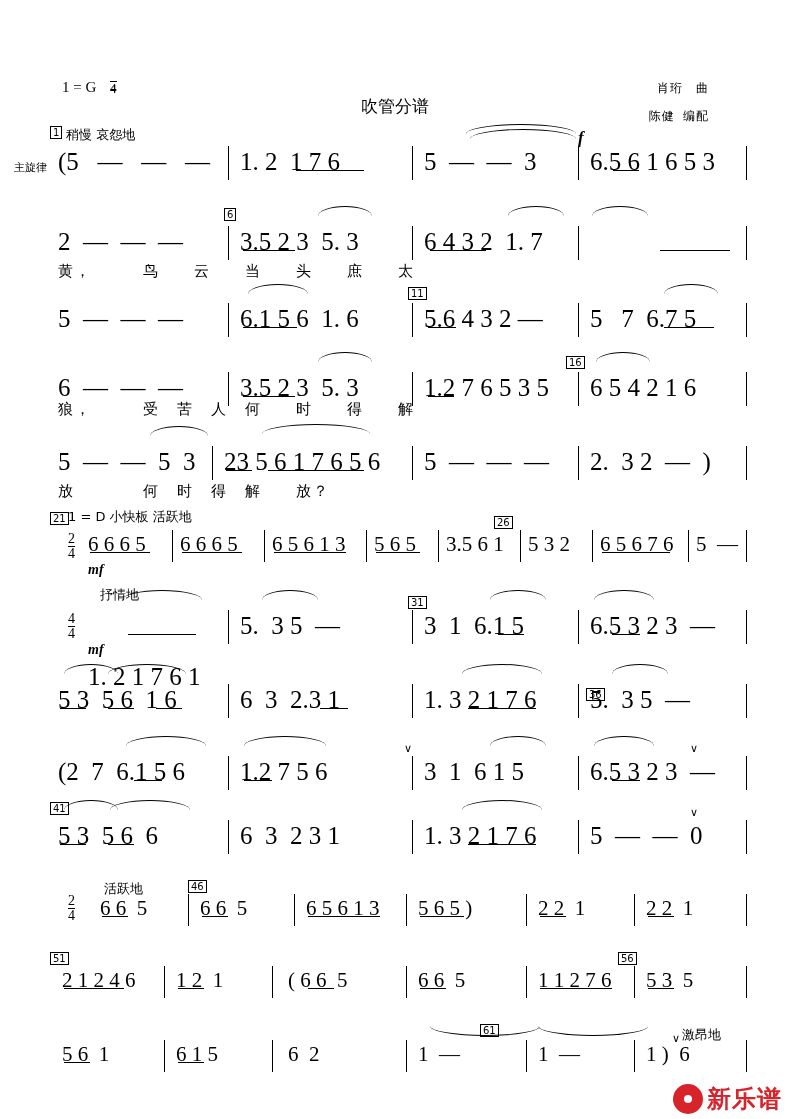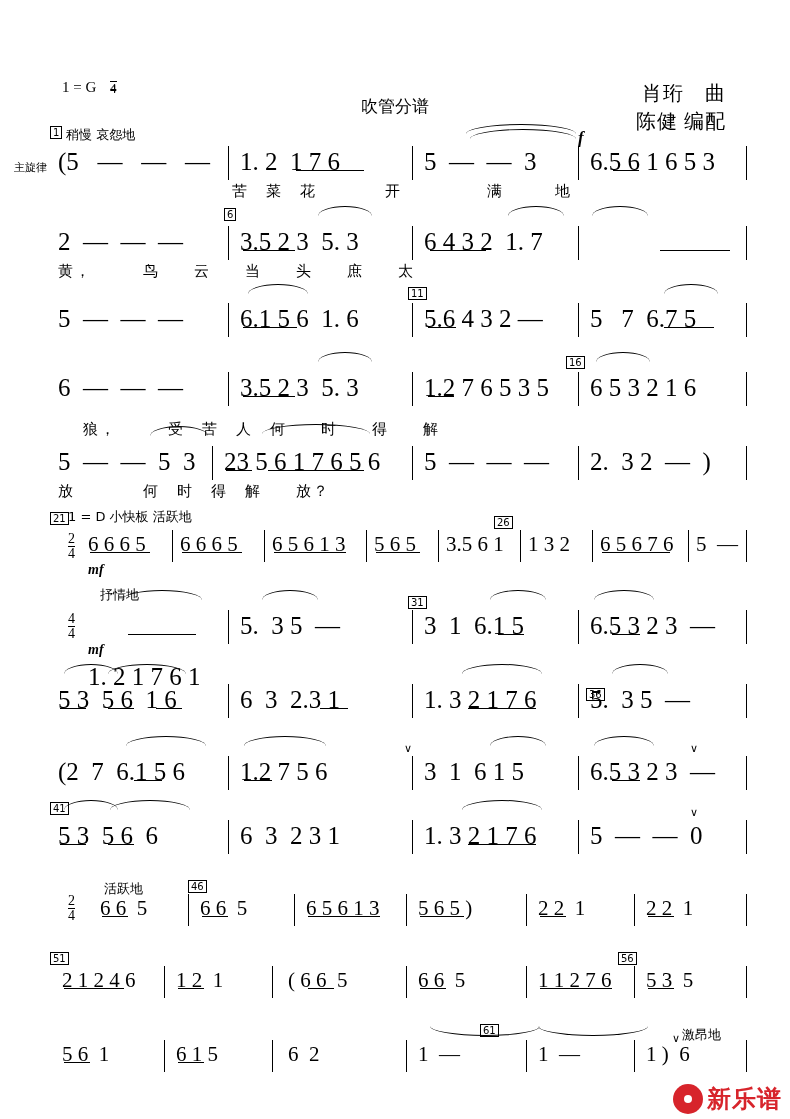--- a/index.html
+++ b/index.html
@@ -25,22 +25,22 @@
   }
   .key-sig{
     position:absolute;left:62px;top:78px;font-size:15px;
     font-family:"Liberation Serif", serif;
   }
   .key-sig .num{display:inline-block;vertical-align:middle;}
   .frac{display:inline-block;vertical-align:middle;text-align:center;line-height:1;margin-left:10px;font-size:13px;}
   .frac .t{display:block;}
   .frac .b{display:block;border-top:1px solid #000;}
   .credit{
-    position:absolute;right:64px;font-size:20px;
-    font-family:Liberation Serif, serif;letter-spacing:1px;
+    position:absolute;right:81px;font-size:12px;
+    font-family:Liberation Mono, monospace;letter-spacing:1px;
   }
   .credit.c1{top:80px;}
   .credit.c2{top:108px;}
 
   
   .t{position:absolute;white-space:nowrap;}
 
   .tempo{font-size:13px;font-family:"DejaVu Sans", sans-serif;}
   .lyric{font-size:15px;font-family:"DejaVu Sans", sans-serif;letter-spacing:2px;}
   .label{font-size:11px;font-family:Liberation Sans, sans-serif;}
@@ -116,21 +116,20 @@
   <div class="row" style="left:240px;top:148px;">1. 2&nbsp;&nbsp;1 7 6</div>
   <div class="bar" style="left:412px;top:146px;height:34px;"></div>
   <div class="row" style="left:424px;top:148px;">5&nbsp;&nbsp;—&nbsp;&nbsp;—&nbsp;&nbsp;3</div>
   <div class="bar" style="left:578px;top:146px;height:34px;"></div>
   <div class="row" style="left:590px;top:148px;">6.5 6 1 6 5 3</div>
   <div class="bar" style="left:746px;top:146px;height:34px;"></div>
   <div class="beam" style="left:296px;top:170px;width:68px;"></div>
   <div class="beam" style="left:613px;top:170px;width:26px;"></div>
   <div class="slur" style="left:466px;top:124px;width:110px;"></div>
   <div class="slur" style="left:470px;top:129px;width:106px;"></div>
-  <div class="t lyric" style="left:232px;top:182px;">苦　菜　花　　　　开　　　　　满　　　地</div>
 
   <div class="measnum" style="left:224px;top:208px;">6</div>
   <div class="row" style="left:58px;top:228px;">2&nbsp;&nbsp;—&nbsp;&nbsp;—&nbsp;&nbsp;—</div>
   <div class="bar" style="left:228px;top:226px;height:34px;"></div>
   <div class="row" style="left:240px;top:228px;">3.5 2 3&nbsp;&nbsp;5. 3</div>
   <div class="bar" style="left:412px;top:226px;height:34px;"></div>
   <div class="row" style="left:424px;top:228px;">6 4 3 2&nbsp;&nbsp;1. 7</div>
   <div class="bar" style="left:578px;top:226px;height:34px;"></div>
   <div class="bar" style="left:746px;top:226px;height:34px;"></div>
   <div class="beam" style="left:243px;top:250px;width:52px;"></div>
@@ -156,27 +155,27 @@
   <div class="slur" style="left:248px;top:284px;width:60px;"></div>
   <div class="slur" style="left:664px;top:284px;width:54px;"></div>
 
   <div class="measnum" style="left:566px;top:356px;">16</div>
   <div class="row" style="left:58px;top:374px;">6&nbsp;&nbsp;—&nbsp;&nbsp;—&nbsp;&nbsp;—</div>
   <div class="bar" style="left:228px;top:372px;height:34px;"></div>
   <div class="row" style="left:240px;top:374px;">3.5 2 3&nbsp;&nbsp;5. 3</div>
   <div class="bar" style="left:412px;top:372px;height:34px;"></div>
   <div class="row" style="left:424px;top:374px;">1.2 7 6 5 3 5</div>
   <div class="bar" style="left:578px;top:372px;height:34px;"></div>
-  <div class="row" style="left:590px;top:374px;">6 5 3 2 1 6</div>
+  <div class="row" style="left:590px;top:374px;">6 5 4 2 1 6</div>
   <div class="bar" style="left:746px;top:372px;height:34px;"></div>
   <div class="beam" style="left:243px;top:396px;width:52px;"></div>
   <div class="beam" style="left:428px;top:396px;width:26px;"></div>
   <div class="slur" style="left:318px;top:352px;width:54px;"></div>
   <div class="slur" style="left:596px;top:352px;width:54px;"></div>
-  <div class="t lyric" style="left:58px;top:420px;margin-left:25px;">狼，　　　受　苦　人　何　　时　　得　　解</div>
+  <div class="t lyric" style="left:58px;top:400px;">狼，　　　受　苦　人　何　　时　　得　　解</div>
 
   <div class="row" style="left:58px;top:448px;">5&nbsp;&nbsp;—&nbsp;&nbsp;—&nbsp;&nbsp;5&nbsp;&nbsp;3</div>
   <div class="bar" style="left:212px;top:446px;height:34px;"></div>
   <div class="row" style="left:224px;top:448px;">23 5 6 1 7 6 5 6</div>
   <div class="bar" style="left:412px;top:446px;height:34px;"></div>
   <div class="row" style="left:424px;top:448px;">5&nbsp;&nbsp;—&nbsp;&nbsp;—&nbsp;&nbsp;—</div>
   <div class="bar" style="left:578px;top:446px;height:34px;"></div>
   <div class="row" style="left:590px;top:448px;">2.&nbsp;&nbsp;3 2&nbsp;&nbsp;—&nbsp;&nbsp;)</div>
   <div class="bar" style="left:746px;top:446px;height:34px;"></div>
   <div class="beam" style="left:226px;top:470px;width:26px;"></div>
@@ -197,21 +196,21 @@
   <div class="row small" style="left:88px;top:532px;">6 6 6 5</div>
   <div class="bar" style="left:172px;top:530px;height:32px;"></div>
   <div class="row small" style="left:180px;top:532px;">6 6 6 5</div>
   <div class="bar" style="left:264px;top:530px;height:32px;"></div>
   <div class="row small" style="left:272px;top:532px;">6 5 6 1 3</div>
   <div class="bar" style="left:366px;top:530px;height:32px;"></div>
   <div class="row small" style="left:374px;top:532px;">5 6 5</div>
   <div class="bar" style="left:438px;top:530px;height:32px;"></div>
   <div class="row small" style="left:446px;top:532px;">3.5 6 1</div>
   <div class="bar" style="left:520px;top:530px;height:32px;"></div>
-  <div class="row small" style="left:528px;top:532px;">1 3 2</div>
+  <div class="row small" style="left:528px;top:532px;">5 3 2</div>
   <div class="bar" style="left:592px;top:530px;height:32px;"></div>
   <div class="row small" style="left:600px;top:532px;">6 5 6 7 6</div>
   <div class="bar" style="left:688px;top:530px;height:32px;"></div>
   <div class="row small" style="left:696px;top:532px;">5&nbsp;&nbsp;—</div>
   <div class="bar" style="left:746px;top:530px;height:32px;"></div>
   <div class="beam" style="left:90px;top:552px;width:60px;"></div>
   <div class="beam" style="left:182px;top:552px;width:60px;"></div>
   <div class="beam" style="left:274px;top:552px;width:72px;"></div>
   <div class="beam" style="left:376px;top:552px;width:44px;"></div>
   <div class="beam" style="left:602px;top:552px;width:68px;"></div>

